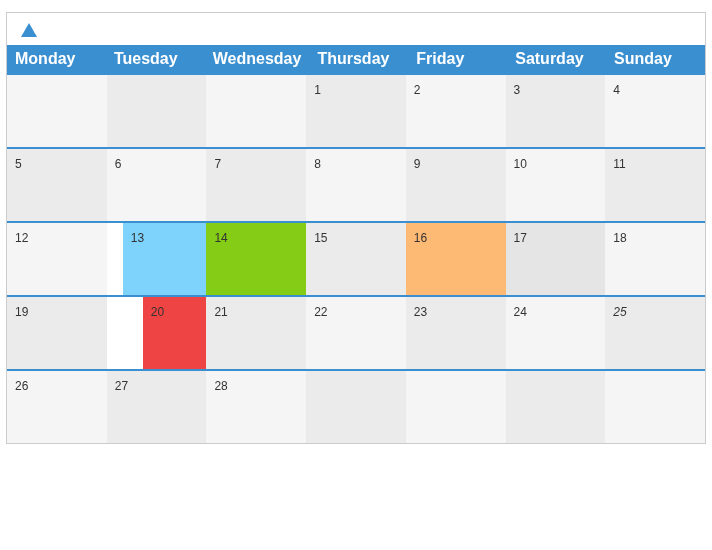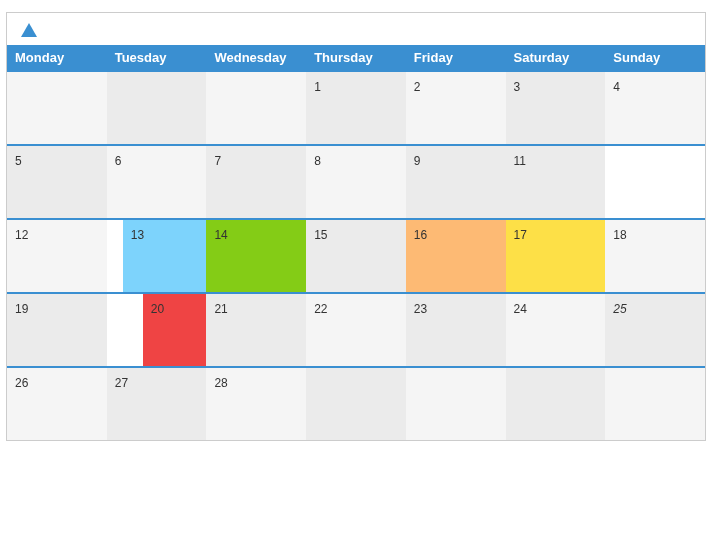--- a/index.html
+++ b/index.html
@@ -79,21 +79,21 @@
     }
 
     .days-header {
       display: grid;
       grid-template-columns: repeat(7, 1fr);
       background: #3a8fd1;
     }
 
     .day-name {
       color: #fff;
-      font-size: 13px;
+      font-size: 16px;
       font-weight: bold;
       padding: 5px 8px;
       text-align: left;
     }
 
     .calendar-grid {
       display: flex;
       flex-direction: column;
       border-top: none;
     }
@@ -161,29 +161,30 @@
         <div class="calendar-cell" style="background: rgb(245, 245, 245);"><span class="cell-number">2</span></div>
         <div class="calendar-cell" style="background: rgb(235, 235, 235);"><span class="cell-number">3</span></div>
         <div class="calendar-cell" style="background: rgb(245, 245, 245);"><span class="cell-number">4</span></div>
       </div>
       <div class="calendar-week">
         <div class="calendar-cell" style="background: rgb(235, 235, 235);"><span class="cell-number">5</span></div>
         <div class="calendar-cell" style="background: rgb(245, 245, 245);"><span class="cell-number">6</span></div>
         <div class="calendar-cell" style="background: rgb(235, 235, 235);"><span class="cell-number">7</span></div>
         <div class="calendar-cell" style="background: rgb(245, 245, 245);"><span class="cell-number">8</span></div>
         <div class="calendar-cell" style="background: rgb(235, 235, 235);"><span class="cell-number">9</span></div>
+        <div class="calendar-cell" style="background: rgb(245, 245, 245);"><span class="cell-number">10</span></div>
         <div class="calendar-cell" style="background: rgb(235, 235, 235);"><span class="cell-number">11</span></div>
       </div>
       <div class="calendar-week">
         <div class="calendar-cell" style="background: rgb(245, 245, 245);"><span class="cell-number">12</span></div>
         <div class="calendar-cell" style="background: #7dd3fc; margin-left: 16px;"><span class="cell-number">13</span></div>
         <div class="calendar-cell" style="background: #84cc16;"><span class="cell-number">14</span></div>
         <div class="calendar-cell" style="background: rgb(235, 235, 235);"><span class="cell-number">15</span></div>
         <div class="calendar-cell" style="background: #fdba74;"><span class="cell-number">16</span></div>
-        <div class="calendar-cell" style="background: #fde047;"><span class="cell-number">17</span></div>
+        <div class="calendar-cell" style="background: #e5e5e5;"><span class="cell-number">17</span></div>
         <div class="calendar-cell" style="background: rgb(245, 245, 245);"><span class="cell-number">18</span></div>
       </div>
       <div class="calendar-week">
         <div class="calendar-cell" style="background: rgb(235, 235, 235);"><span class="cell-number">19</span></div>
         <div class="calendar-cell" style="background: #ef4444; margin-left: 36px;"><span class="cell-number">20</span></div>
         <div class="calendar-cell" style="background: rgb(235, 235, 235);"><span class="cell-number">21</span></div>
         <div class="calendar-cell" style="background: rgb(245, 245, 245);"><span class="cell-number">22</span></div>
         <div class="calendar-cell" style="background: rgb(235, 235, 235);"><span class="cell-number">23</span></div>
         <div class="calendar-cell" style="background: rgb(245, 245, 245);"><span class="cell-number">24</span></div>
         <div class="calendar-cell" style="background: rgb(235, 235, 235); font-style: italic;"><span class="cell-number">25</span></div>

